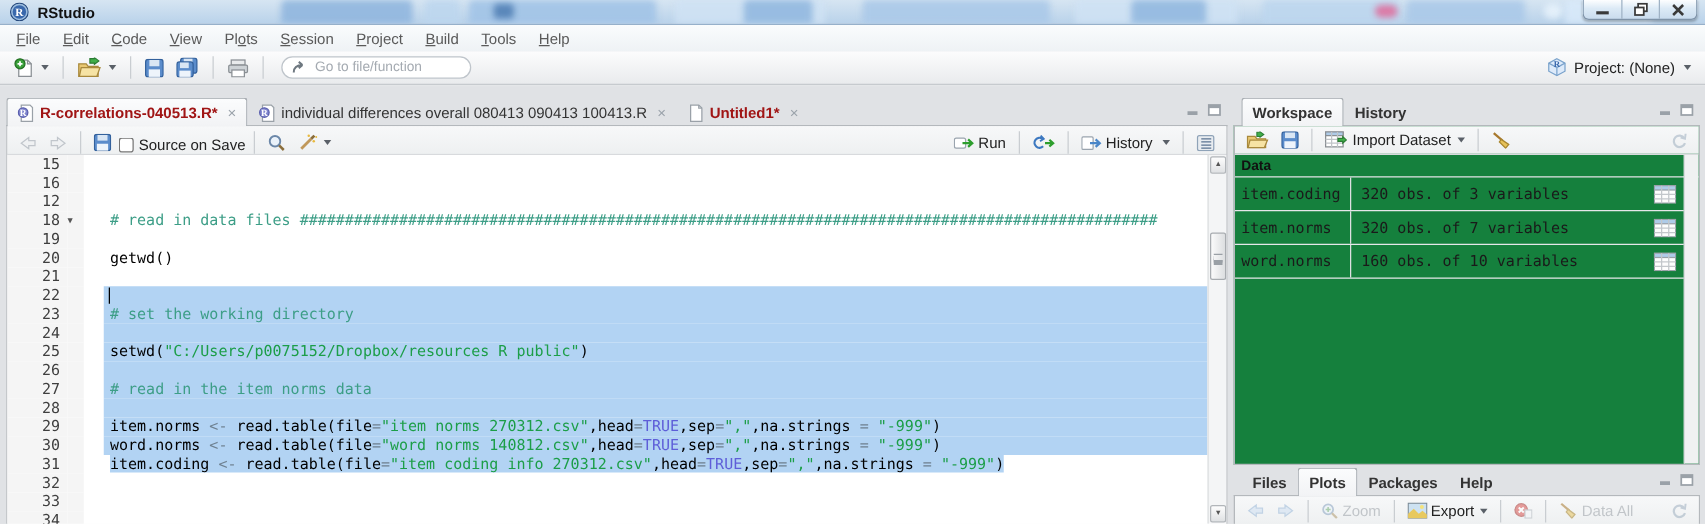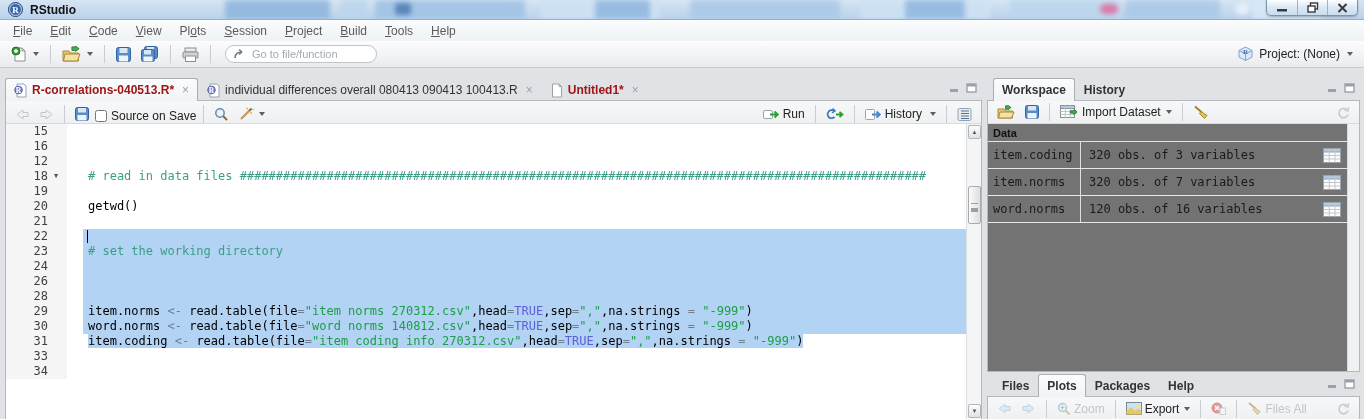--- a/index.html
+++ b/index.html
@@ -89,21 +89,21 @@
     font-size:6px; color:#555; }
   #ed-thumb { position:absolute; left:1px; top:62px; width:13px; height:38px;
     background:linear-gradient(90deg,#fbfbfb,#dcdee0); border:1px solid #a8acb0; border-radius:2px;
     display:flex; align-items:center; justify-content:center; }
   .grip { width:7px; border-top:1px solid #9aa0a6; box-shadow:0 2px 0 #9aa0a6, 0 4px 0 #9aa0a6; height:5px; }
 
   
   #right-col { position:absolute; left:987px; top:0; width:297px; height:350px; }
   #ws-panel { position:absolute; left:0; top:9px; width:373px; height:294px; }
   #ws-panel .tabbar, #plots-panel .tabbar { padding-left:6px; }
-  #ws-box { position:absolute; left:0; top:22px; right:0; bottom:0; background:#737373; border:1px solid #b4b8bc; display:flex; flex-direction:column; }
+  #ws-box { position:absolute; left:0; top:22px; right:0; bottom:0; background:#15803d; border:1px solid #b4b8bc; display:flex; flex-direction:column; }
   .panel-toolbar { height:23px; flex:none; background:linear-gradient(#f7f8f9,#eef0f1); border-bottom:1px solid #d8dadd;
     display:flex; align-items:center; padding:0 6px; gap:3px; }
   #ws-content { position:relative; flex:1; overflow:hidden; }
   #ws-scroll { position:absolute; right:0; top:0; bottom:0; width:12px; background:#f0f1f2; border-left:1px solid #d8dadd; }
   #data-header { height:18px; line-height:18px; font-weight:bold; font-size:11px; color:#111;
     padding-left:5px; border-bottom:1px solid #e2e4e6; }
   .ws-row { display:flex; align-items:center; height:27px; border-bottom:1px solid #e5e7e9;
     font-family:"DejaVu Sans Mono",monospace; font-size:12px; color:#1a1a1a; margin-right:12px; }
   .ws-name { flex:none; width:93px; padding-left:5px; border-right:1px solid #dddfe1; height:100%; display:flex; align-items:center; }
   .ws-desc { flex:1; padding-left:8px; }
@@ -415,43 +415,58 @@
               <span class="gut">23</span>
               <span class="foldz"></span>
               <span class="lbody"><span class="com"># set the working directory</span></span>
             </div>
             <div class="code-line selfull">
               <span class="gut">24</span>
               <span class="foldz"></span>
               <span class="lbody"></span>
             </div>
             <div class="code-line selfull">
+              <span class="gut">25</span>
+              <span class="foldz"></span>
+              <span class="lbody"><span>setwd(</span><span class="str">"C:/Users/p0075152/Dropbox/resources R public"</span><span>)</span></span>
+            </div>
+            <div class="code-line selfull">
               <span class="gut">26</span>
               <span class="foldz"></span>
               <span class="lbody"></span>
             </div>
             <div class="code-line selfull">
+              <span class="gut">27</span>
+              <span class="foldz"></span>
+              <span class="lbody"><span class="com"># read in the item norms data</span></span>
+            </div>
+            <div class="code-line selfull">
               <span class="gut">28</span>
               <span class="foldz"></span>
               <span class="lbody"></span>
             </div>
             <div class="code-line selfull">
               <span class="gut">29</span>
               <span class="foldz"></span>
               <span class="lbody"><span>item.norms </span><span class="op">&lt;-</span><span> read.table(file</span><span class="op">=</span><span class="str">"item norms 270312.csv"</span><span>,head</span><span class="op">=</span><span class="kw">TRUE</span><span>,sep</span><span class="op">=</span><span class="str">","</span><span>,na.strings </span><span class="op">=</span><span> </span><span class="str">"-999"</span><span>)</span></span>
             </div>
             <div class="code-line selfull">
               <span class="gut">30</span>
               <span class="foldz"></span>
               <span class="lbody"><span>word.norms </span><span class="op">&lt;-</span><span> read.table(file</span><span class="op">=</span><span class="str">"word norms 140812.csv"</span><span>,head</span><span class="op">=</span><span class="kw">TRUE</span><span>,sep</span><span class="op">=</span><span class="str">","</span><span>,na.strings </span><span class="op">=</span><span> </span><span class="str">"-999"</span><span>)</span></span>
             </div>
             <div class="code-line">
               <span class="gut">31</span>
               <span class="foldz"></span>
               <span class="lbody"><span class="seltext"><span>item.coding </span><span class="op">&lt;-</span><span> read.table(file</span><span class="op">=</span><span class="str">"item coding info 270312.csv"</span><span>,head</span><span class="op">=</span><span class="kw">TRUE</span><span>,sep</span><span class="op">=</span><span class="str">","</span><span>,na.strings </span><span class="op">=</span><span> </span><span class="str">"-999"</span><span>)</span></span></span>
+            </div>
+            <div class="code-line">
+              <span class="gut">32</span>
+              <span class="foldz"></span>
+              <span class="lbody"></span>
             </div>
             <div class="code-line">
               <span class="gut">33</span>
               <span class="foldz"></span>
               <span class="lbody"></span>
             </div>
             <div class="code-line">
               <span class="gut">34</span>
               <span class="foldz"></span>
               <span class="lbody"></span>
@@ -563,21 +578,21 @@
                     <rect x="0.5" y="0.5" width="17" height="3.5" fill="#aecbe8" stroke="#9aa1a8"></rect>
                     <line x1="6.3" y1="0.5" x2="6.3" y2="14.5" stroke="#c3c7cb"></line>
                     <line x1="12" y1="0.5" x2="12" y2="14.5" stroke="#c3c7cb"></line>
                     <line x1="0.5" y1="7.5" x2="17.5" y2="7.5" stroke="#c3c7cb"></line>
                     <line x1="0.5" y1="11" x2="17.5" y2="11" stroke="#c3c7cb"></line>
                   </svg>
                 </span>
               </div>
               <div class="ws-row">
                 <span class="ws-name">word.norms</span>
-                <span class="ws-desc">120 obs. of 16 variables</span>
+                <span class="ws-desc">160 obs. of 10 variables</span>
                 <span class="ws-grid">
                   <svg width="18" height="15">
                     <rect x="0.5" y="0.5" width="17" height="14" fill="#fdfdfd" stroke="#9aa1a8"></rect>
                     <rect x="0.5" y="0.5" width="17" height="3.5" fill="#aecbe8" stroke="#9aa1a8"></rect>
                     <line x1="6.3" y1="0.5" x2="6.3" y2="14.5" stroke="#c3c7cb"></line>
                     <line x1="12" y1="0.5" x2="12" y2="14.5" stroke="#c3c7cb"></line>
                     <line x1="0.5" y1="7.5" x2="17.5" y2="7.5" stroke="#c3c7cb"></line>
                     <line x1="0.5" y1="11" x2="17.5" y2="11" stroke="#c3c7cb"></line>
                   </svg>
                 </span>
@@ -656,21 +671,21 @@
                 <path d="M4 4 L8 8 M8 4 L4 8" stroke="#fff" stroke-width="1.6"></path>
                 <rect x="9" y="6" width="5.5" height="6.5" fill="#f4f6f8" stroke="#b0b6bc"></rect>
               </svg>
             </span>
           <span class="sep"></span>
           <span class="tbtn dis">
             <svg width="15" height="13">
                 <line x1="2" y1="1" x2="8.5" y2="6.5" stroke="#a8792e" stroke-width="1.8"></line>
                 <path d="M7.5 5.5 L13 9.5 L10.5 12.5 L6 7.5 Z" fill="#e6c25a" stroke="#a8862e"></path>
               </svg>
-            <span class="gray-lbl">Files All</span>
+            <span class="gray-lbl">Data All</span>
             </span>
           <span class="spacer"></span>
           <span class="tbtn dis">
             <svg width="14" height="13">
                 <path d="M11.5 4.5 A4.6 4.6 0 1 0 12 8.5" fill="none" stroke="#9fb0c0" stroke-width="1.8"></path>
                 <path d="M12.5 1 L12 5 L8.5 4" fill="none" stroke="#9fb0c0" stroke-width="1.6"></path>
               </svg>
             </span>
         </div>
       </div>

